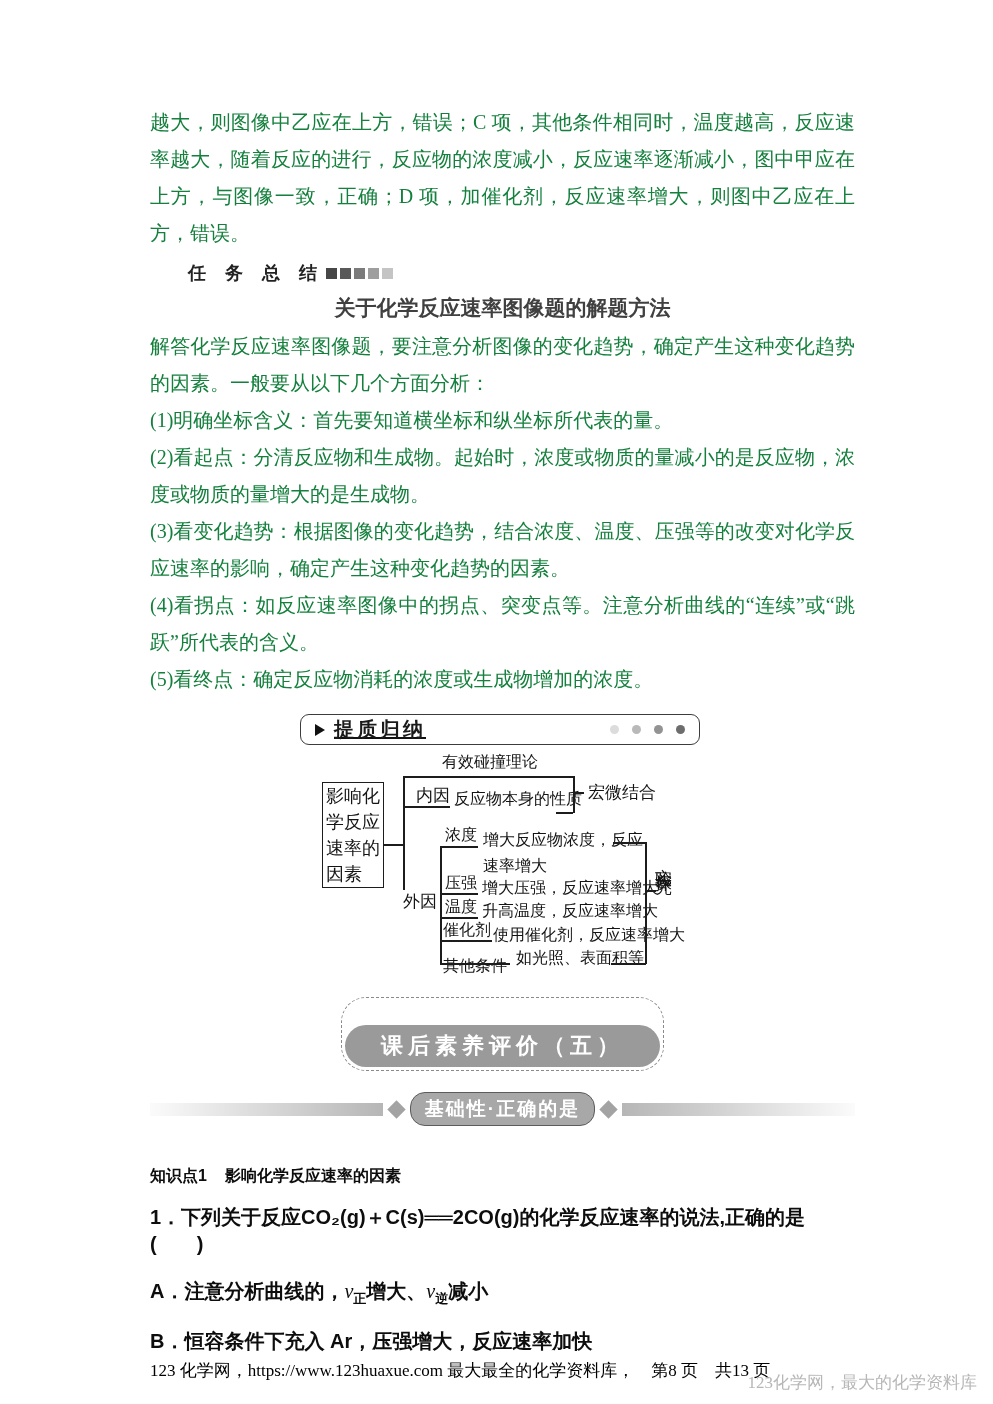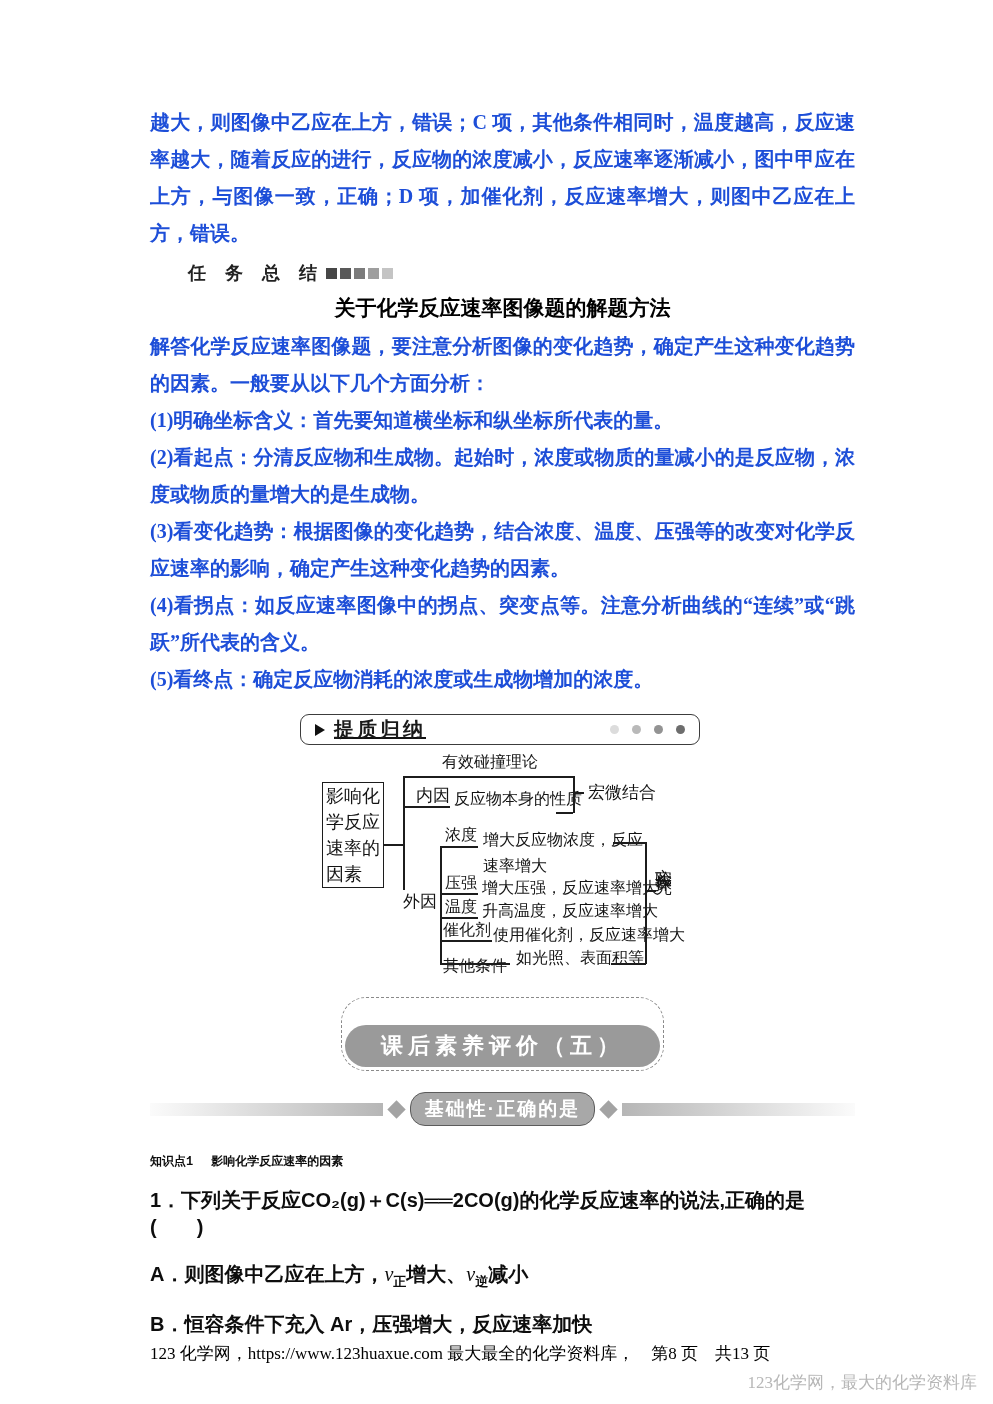--- a/index.html
+++ b/index.html
@@ -4,31 +4,31 @@
 <style>
   * { margin:0; padding:0; box-sizing:border-box; }
   html,body { background:#ffffff; }
   .page {
     position:relative; width:993px; height:1404px; margin:0 auto;
     background:#ffffff; overflow:hidden;
     font-family:"Liberation Serif","DejaVu Serif",serif; color:#111;
   }
   .content { position:absolute; left:150px; top:104px; width:705px; }
 
-  .body-text { font-size:20px; line-height:37px; text-align:justify; color:#1d4ed8;font-weight:bold; }
+  .body-text { font-size:20px; line-height:37px; text-align:justify; color:#15803d; }
 
   
   .task-row { display:flex; align-items:center; margin-top:8px; height:26px; }
   .task-label { font-family:"Liberation Sans","DejaVu Sans",sans-serif; font-weight:700;
                 font-size:18px; letter-spacing:7px; color:#222;margin-left:38px; }
   .squares { display:flex; align-items:center; gap:3px; margin-left:2px; }
   .squares span { width:11px; height:11px; display:inline-block; }
 
   .method-title { font-family:"Liberation Sans","DejaVu Sans",sans-serif; font-weight:700;
-                  font-size:21px; text-align:center; margin:8px 0 6px 0; color:#000000; }
+                  font-size:21px; text-align:center; margin:8px 0 6px 0; color:#404040; }
 
   
   .concept { margin-left:150px; width:400px; margin-top:16px;text-decoration:underline; }
   .concept-header { width:100%; height:31px; border:1.5px solid #3c3c3c; border-radius:9px;
                     display:flex; align-items:center; padding:0 14px; background:#fff; }
   .tri { width:0; height:0; border-left:10px solid #111; border-top:6px solid transparent;
          border-bottom:6px solid transparent; margin-right:9px; }
   .concept-title { font-family:"Liberation Sans","DejaVu Sans",sans-serif; font-weight:700;
                    font-size:20px; letter-spacing:3px; color:#1a1a1a; }
   .dots { margin-left:auto; display:flex; gap:13px; }
@@ -56,22 +56,22 @@
   .bar { flex:1; height:13px; }
   .bar-left  { background:linear-gradient(to right,#fbfbfb,#b6b6b6); }
   .bar-right { background:linear-gradient(to left,#fbfbfb,#b6b6b6); }
   .diamond { width:13px; height:13px; background:#a3a3a3; transform:rotate(45deg);
              margin:0 7px; flex:0 0 auto; }
   .foundation-pill { background:#a8a8a8; border:1.5px solid #5c5c5c; border-radius:15px;
                      padding:3px 14px; font-family:"Liberation Sans","DejaVu Sans",sans-serif;
                      font-weight:700; font-size:19px; letter-spacing:2px; color:#ffffff;
                      flex:0 0 auto; }
 
-  .knowledge-heading { margin-top:27px; font-family:Liberation Mono, monospace;
-                       font-weight:700; font-size:12px; color:#0d0d0d; }
+  .knowledge-heading { margin-top:40px; font-family:Liberation Sans, sans-serif;
+                       font-weight:700; font-size:16px; color:#0d0d0d; }
   .knowledge-heading .kh-label { margin-right:18px; }
   .question { margin-top:17px; font-family:"Liberation Sans","DejaVu Sans",sans-serif;
               font-weight:700; font-size:20px; color:#0d0d0d; }
   .option { margin-top:20px; font-family:"Liberation Sans","DejaVu Sans",sans-serif;
             font-weight:700; font-size:20px; color:#0d0d0d; }
   .v { font-family:"Liberation Serif","DejaVu Serif",serif; font-style:italic; font-weight:400; }
   .option sub { font-size:13px; font-style:normal; }
 
   .footer { margin-top:4px; text-align:left; font-size:17px; color:#000; }
   .footer a { color:#000; text-decoration:none; }
@@ -176,21 +176,21 @@
       <span class="diamond"></span>
       <span class="bar bar-right"></span>
     </div>
 
     <h3 class="knowledge-heading">
       <span class="kh-label">知识点1</span><span>影响化学反应速率的因素</span>
     </h3>
 
     <p class="question">1．下列关于反应CO₂(g)＋C(s)══2CO(g)的化学反应速率的说法,正确的是(　　)</p>
 
-    <p class="option"><span>A．则图像中乙应在上方，</span><span class="v">v</span><sub>正</sub><span>增大、</span><span class="v">v</span><sub>逆</sub><span>减小</span></p>
+    <p class="option"><span>A．注意分析曲线的，</span><span class="v">v</span><sub>正</sub><span>增大、</span><span class="v">v</span><sub>逆</sub><span>减小</span></p>
 
     <p class="option">B．恒容条件下充入 Ar，压强增大，反应速率加快</p>
 
     <p class="footer"><span>123 化学网，</span><a href="#">https://www.123huaxue.com</a><span> 最大最全的化学资料库，</span><span>　第8 页　共13 页</span></p>
   </div>
 
   <div class="watermark">123化学网，最大的化学资料库</div>
 </div>
 
 </body></html>

